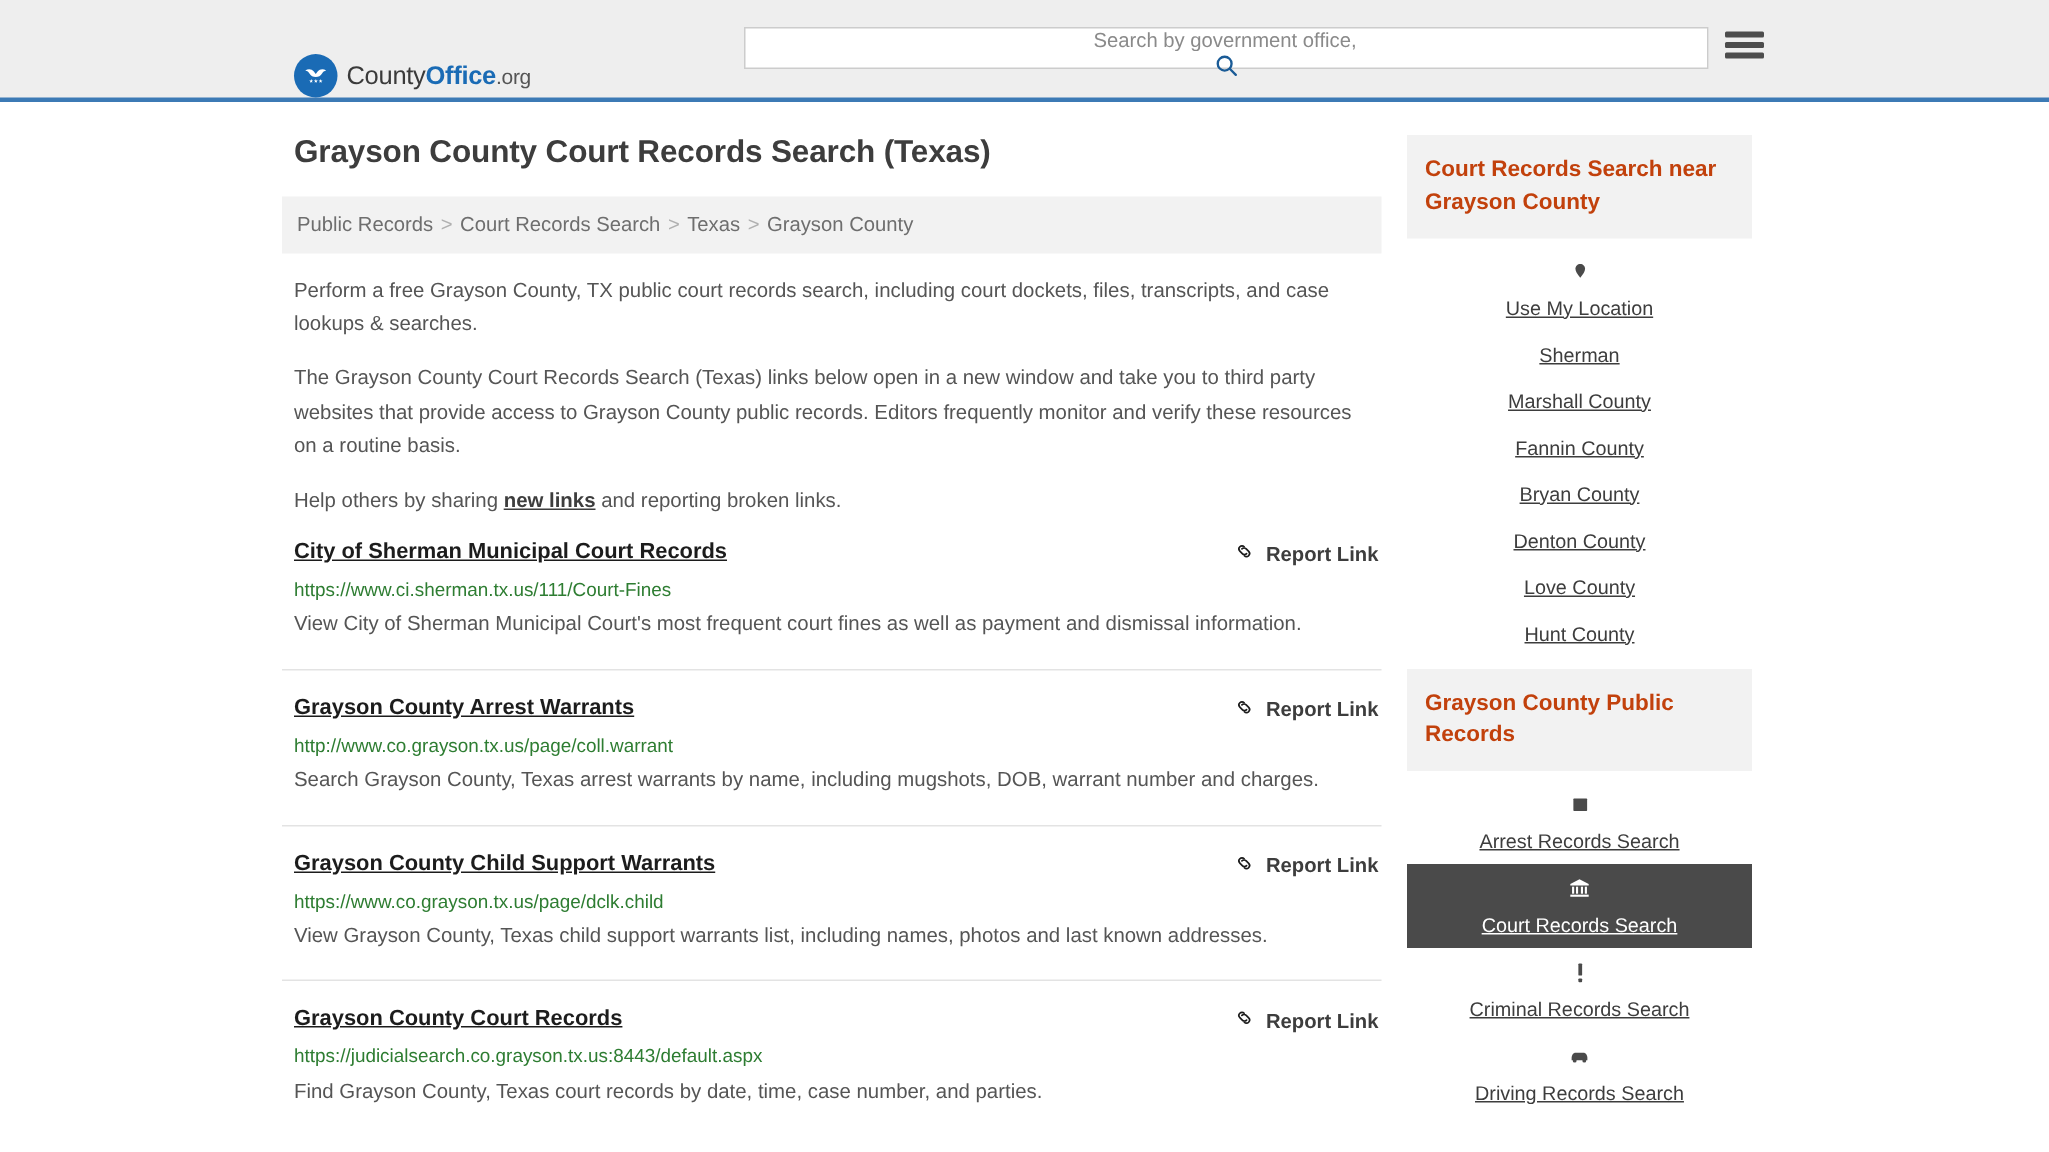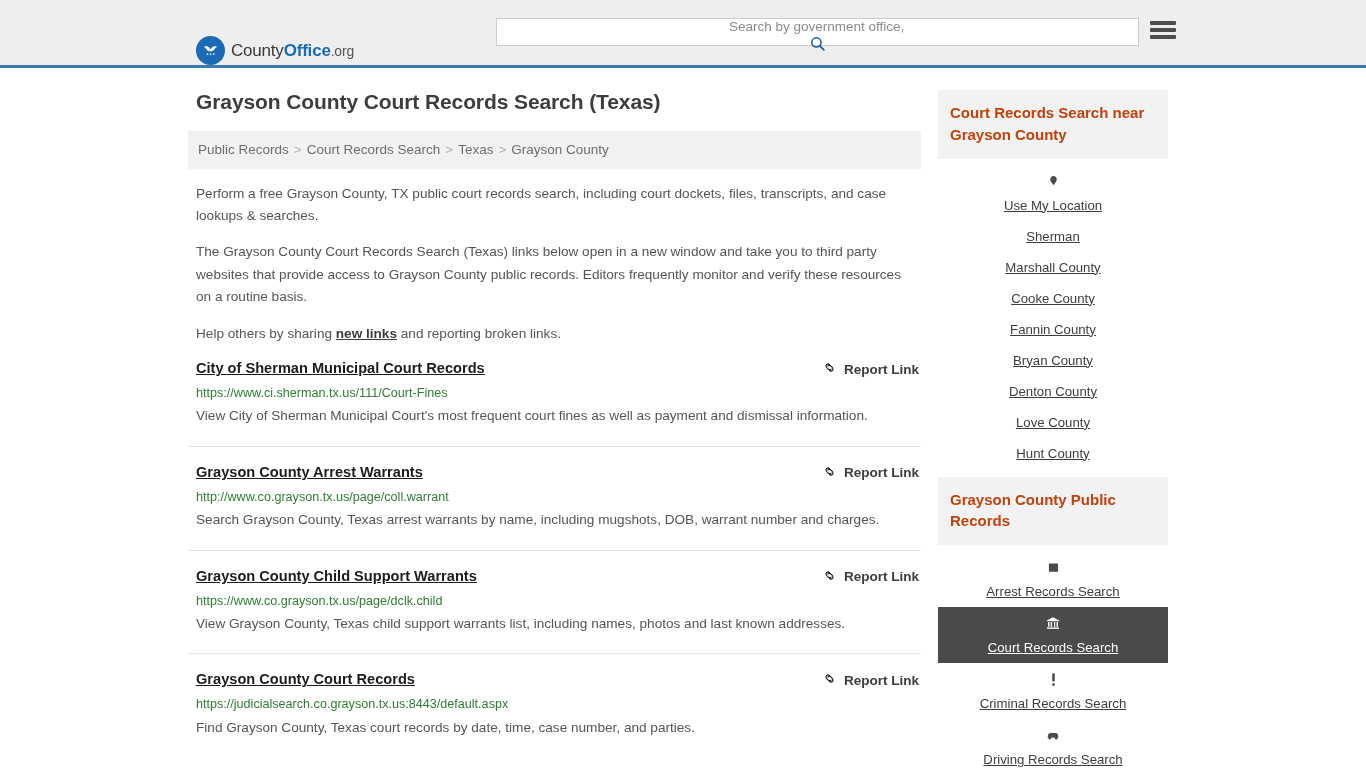--- a/index.html
+++ b/index.html
@@ -365,23 +365,20 @@
             <span class="s-label">Use My Location</span>
           </div>
 
           <div class="side-item plain">
             <span class="s-label">Sherman</span>
           </div>
           <div class="side-item plain">
             <span class="s-label">Marshall County</span>
           </div>
           <div class="side-item plain">
-            <span class="s-label">Cooke County</span>
-          </div>
-          <div class="side-item plain">
             <span class="s-label">Fannin County</span>
           </div>
           <div class="side-item plain">
             <span class="s-label">Bryan County</span>
           </div>
           <div class="side-item plain">
             <span class="s-label">Denton County</span>
           </div>
           <div class="side-item plain">
             <span class="s-label">Love County</span>

